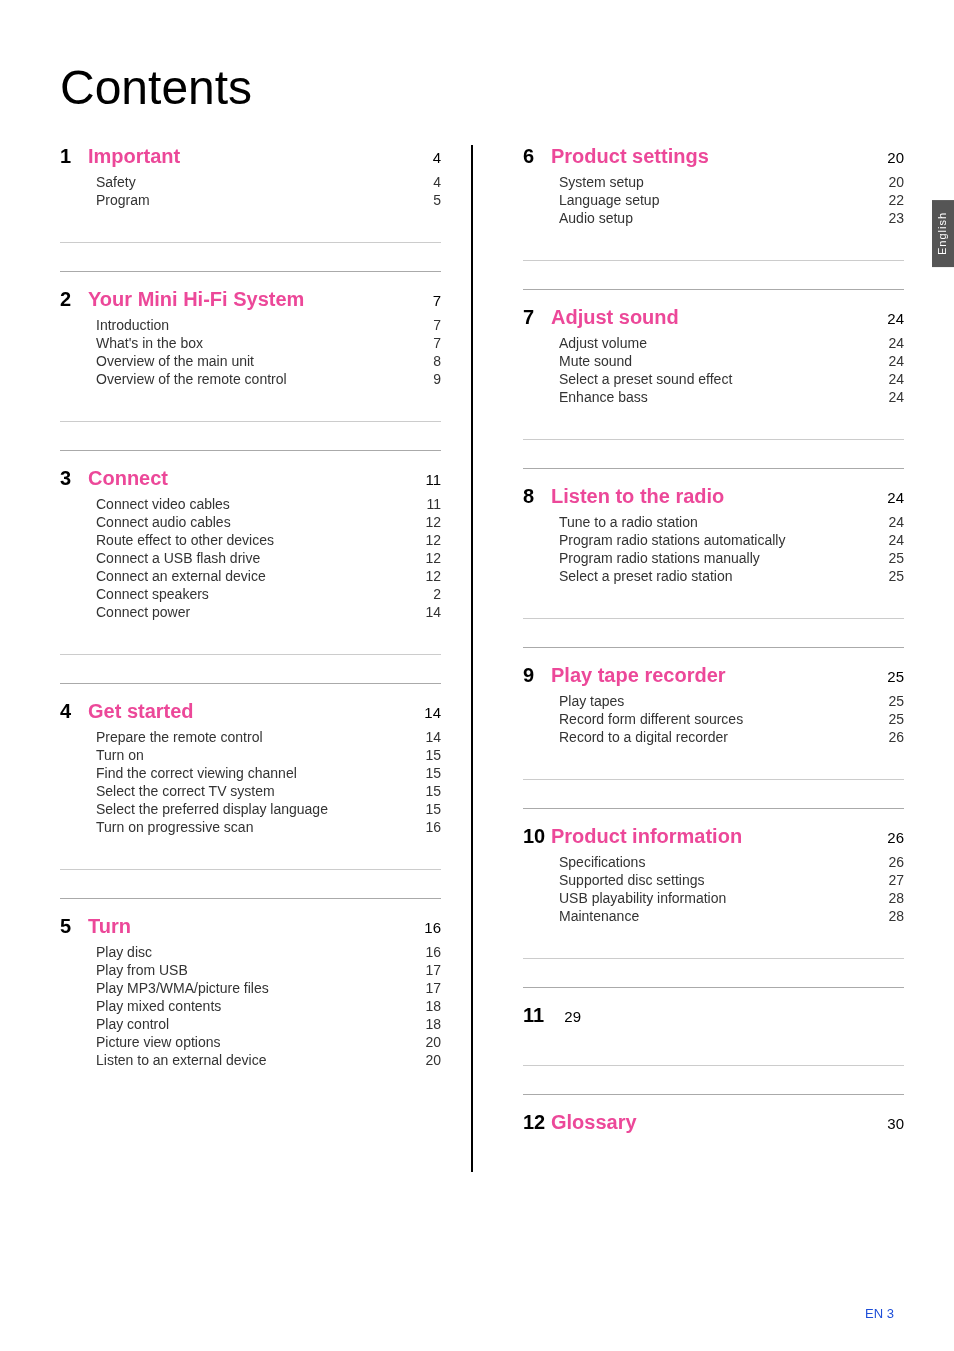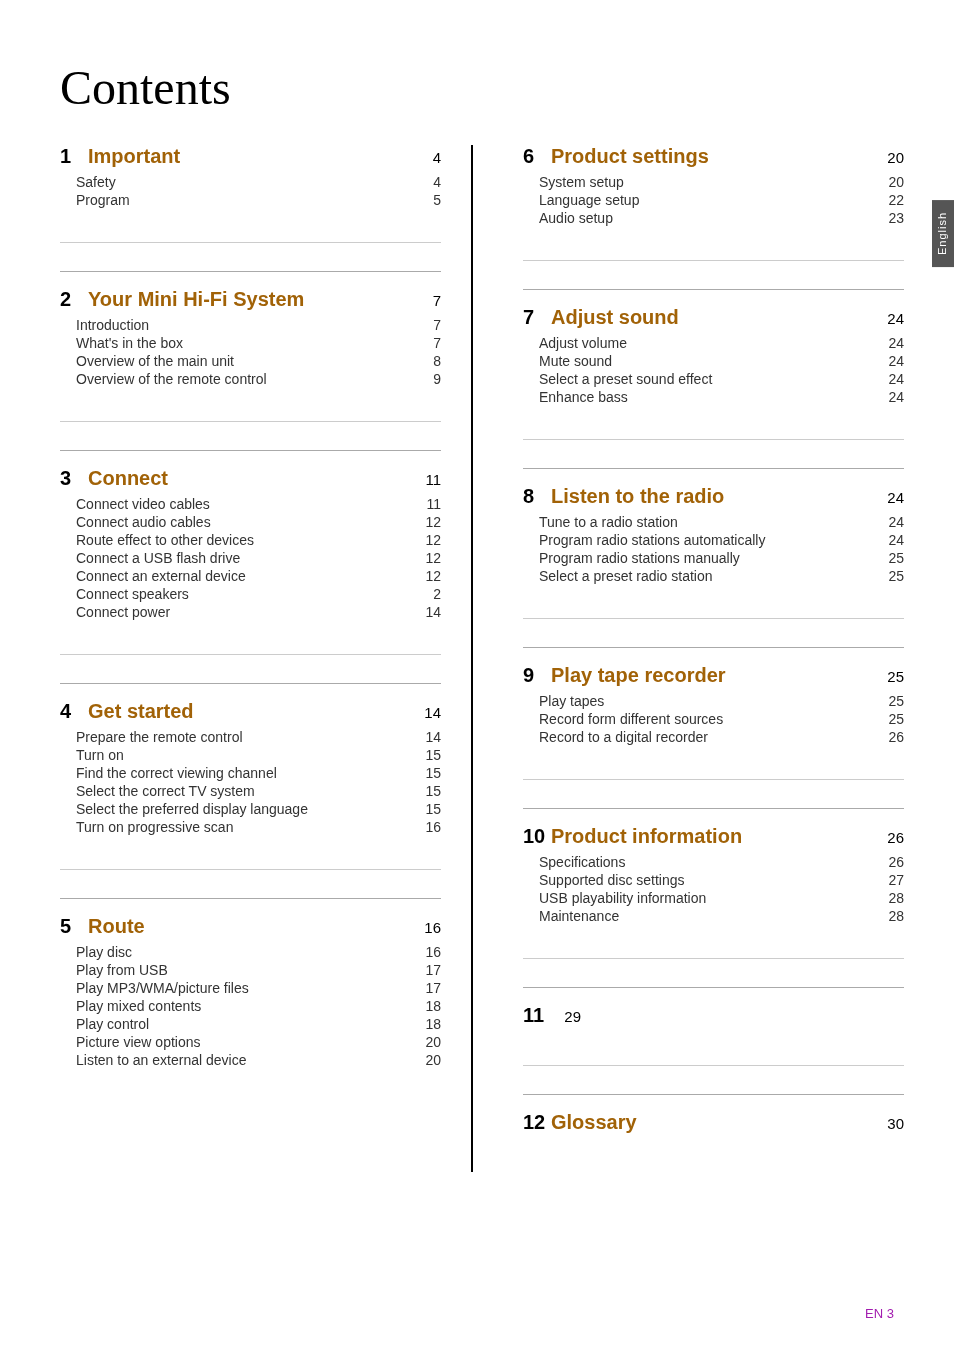--- a/index.html
+++ b/index.html
@@ -34,30 +34,30 @@
       padding: 12px 4px;
       letter-spacing: 1px;
     }
 
     
     .footer {
       position: absolute;
       bottom: 30px;
       right: 60px;
       font-size: 13px;
-      color: #a21caf;
+      color: #1d4ed8;
     }
 
     
     .page-title {
       font-size: 48px;
       font-weight: normal;
       color: #000;
       margin-bottom: 30px;
-      font-family: Liberation Serif, serif;
+      font-family: Liberation Sans, sans-serif;
     }
 
     
     .columns {
       display: flex;
       gap: 40px;
       width: 100%;
     }
 
     .col-left {
@@ -91,35 +91,35 @@
     .section-number {
       font-size: 20px;
       font-weight: bold;
       color: #000;
       min-width: 28px;
     }
 
     .section-title {
       font-size: 20px;
       font-weight: bold;
-      color: #a16207;
+      color: #ec4899;
       flex: 1;
     }
 
     .section-page {
       font-size: 15px;
       color: #000;
       min-width: 30px;
       text-align: right;
     }
 
     .sub-item {
       display: flex;
       align-items: baseline;
-      margin-left: 16px;
+      margin-left: 36px;
       margin-bottom: 2px;
     }
 
     .sub-item-title {
       font-size: 14px;
       color: #333;
       flex: 1;
     }
 
     .sub-item-page {
@@ -251,21 +251,21 @@
           </div>
           <div class="sub-item">
             <span class="sub-item-title">Turn on progressive scan</span>
             <span class="sub-item-page">16</span>
           </div>
         </div>
         <div class="toc-section">
           <hr class="divider-line">
           <div class="section-header">
             <span class="section-number">5</span>
-            <span class="section-title">Route</span>
+            <span class="section-title">Turn</span>
             <span class="section-page">16</span>
           </div>
           <div class="sub-item">
             <span class="sub-item-title">Play disc</span>
             <span class="sub-item-page">16</span>
           </div>
           <div class="sub-item">
             <span class="sub-item-title">Play from USB</span>
             <span class="sub-item-page">17</span>
           </div>

